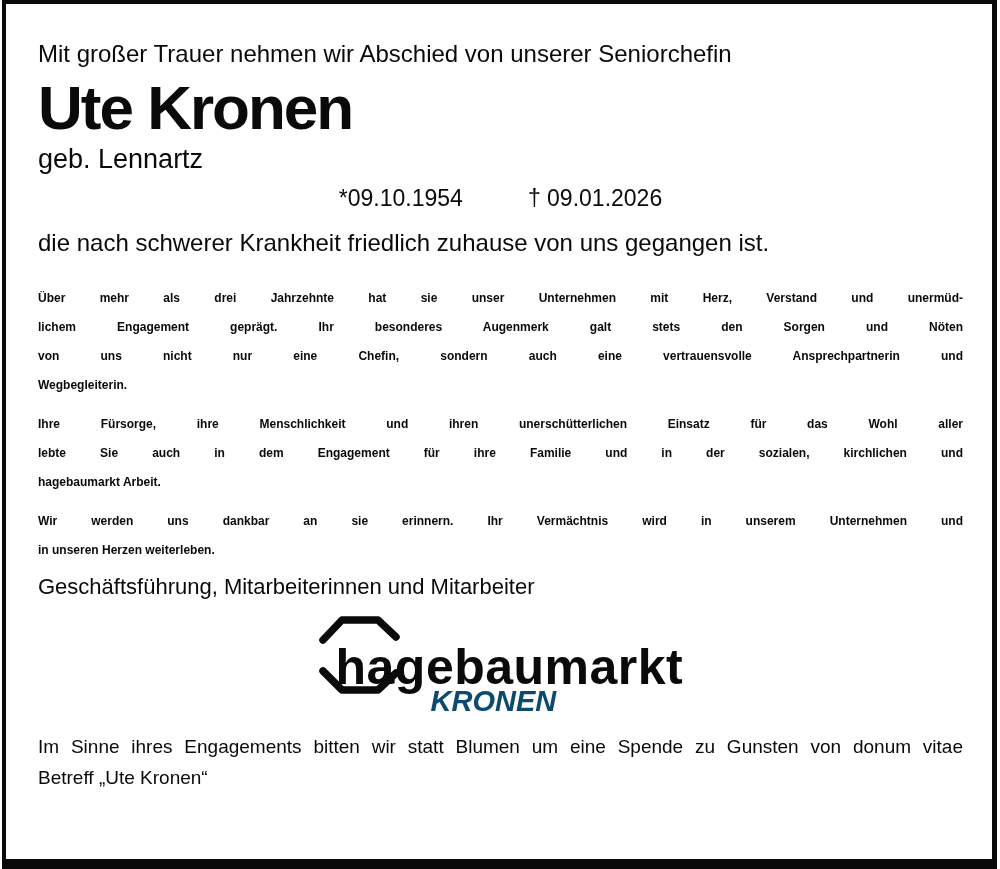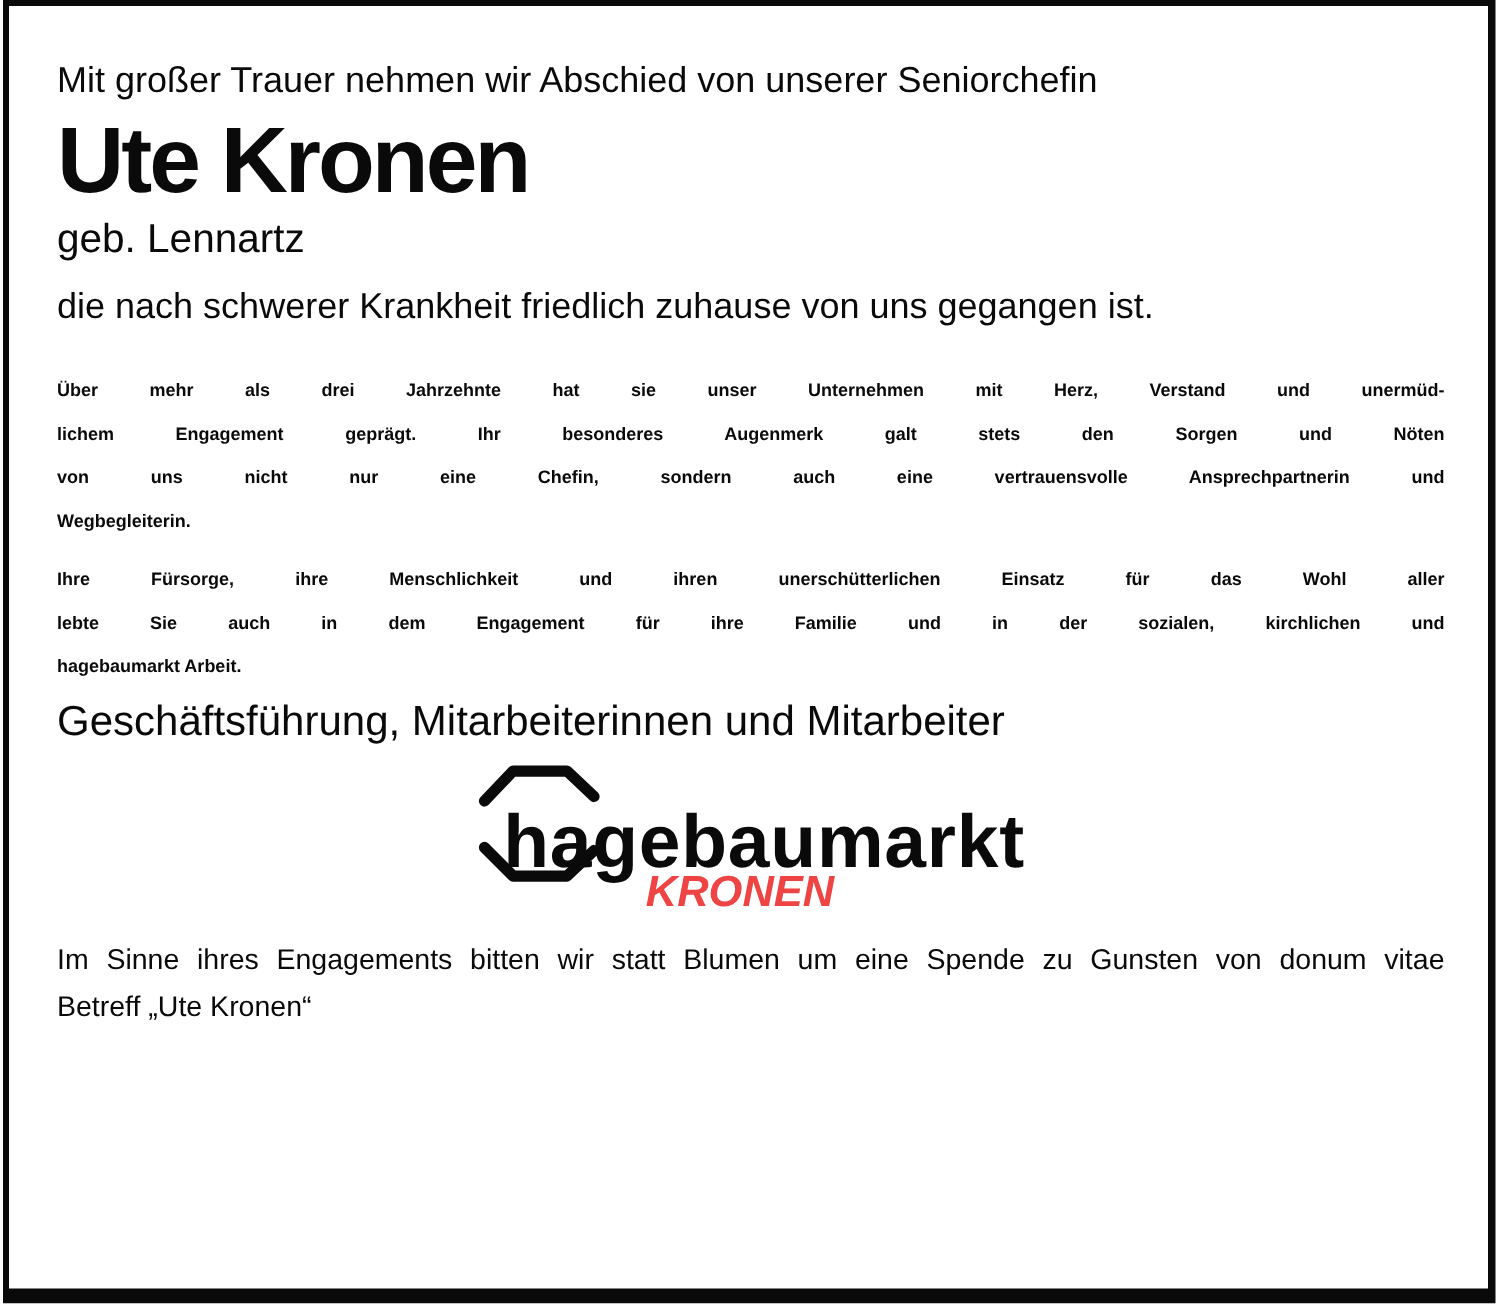--- a/index.html
+++ b/index.html
@@ -79,21 +79,21 @@
     line-height: 29px;
     text-align: justify;
     text-align-last: justify;
     white-space: nowrap;
   }
   .jline.last {
     text-align-last: left;
   }
   .signature-line {
     margin-top: 9px;
-    font-size: 28px;
+    font-size: 22px;
     line-height: 26px;
     white-space: nowrap;
   }
   .logo-box {
     position: relative;
     width: 378px;
     height: 100px;
     margin: 15px auto 0 auto;
   }
   .logo-hex {
@@ -115,54 +115,62 @@
   .logo-company {
     position: absolute;
     left: 119px;
     top: 72px;
     font-size: 29px;
     line-height: 29px;
     font-style: italic;
     font-weight: 900;
     letter-spacing: 0px;
     white-space: nowrap;
-    color: #ef4444;
+    color: #0c4a6e;
   }
   .donation {
     margin-top: 16px;
     font-size: 19px;
   }
   .donation .jline { line-height: 31px; }
 </style>
 </head>
 <body>
 
 <div class="frame">
   <div class="content">
 
     <div class="intro-line center">Mit großer Trauer nehmen wir Abschied von unserer Seniorchefin</div>
 
     <div class="deceased-name center">Ute Kronen</div>
 
     <div class="maiden-name center">geb. Lennartz</div>
 
+    <div class="dates-row">
+      <span>*09.10.1954</span>
+      <span>† 09.01.2026</span>
+    </div>
 
     <div class="lead-line center">die nach schwerer Krankheit friedlich zuhause von uns gegangen ist.</div>
 
     <div class="paragraphs">
       <div class="para">
           <div class="jline">Über mehr als drei Jahrzehnte hat sie unser Unternehmen mit Herz, Verstand und unermüd-</div>
           <div class="jline">lichem Engagement geprägt. Ihr besonderes Augenmerk galt stets den Sorgen und Nöten</div>
           <div class="jline">von uns nicht nur eine Chefin, sondern auch eine vertrauensvolle Ansprechpartnerin und</div>
           <div class="jline last">Wegbegleiterin.</div>
         </div>
       <div class="para">
           <div class="jline">Ihre Fürsorge, ihre Menschlichkeit und ihren unerschütterlichen Einsatz für das Wohl aller</div>
           <div class="jline">lebte Sie auch in dem Engagement für ihre Familie und in der sozialen, kirchlichen und</div>
           <div class="jline last">hagebaumarkt Arbeit.</div>
+        </div>
+      <div class="para">
+          <div class="jline">Wir werden uns dankbar an sie erinnern. Ihr Vermächtnis wird in unserem Unternehmen und</div>
+          <div class="jline last">in unseren Herzen weiterleben.</div>
         </div>
     </div>
 
     <div class="signature-line center">Geschäftsführung, Mitarbeiterinnen und Mitarbeiter</div>
 
     <div class="logo-box">
       <svg class="logo-hex" width="95" height="79" viewBox="0 0 95 79" aria-hidden="true">
         <path d="M 11 24 L 30 4 L 66 4 L 84 21" fill="none" stroke="#0a0a0a" stroke-width="7.5" stroke-linejoin="round" stroke-linecap="round"></path>
         <path d="M 11 55 L 30 74 L 66 74 L 84 57" fill="none" stroke="#0a0a0a" stroke-width="7.5" stroke-linejoin="round" stroke-linecap="round"></path>
       </svg>

